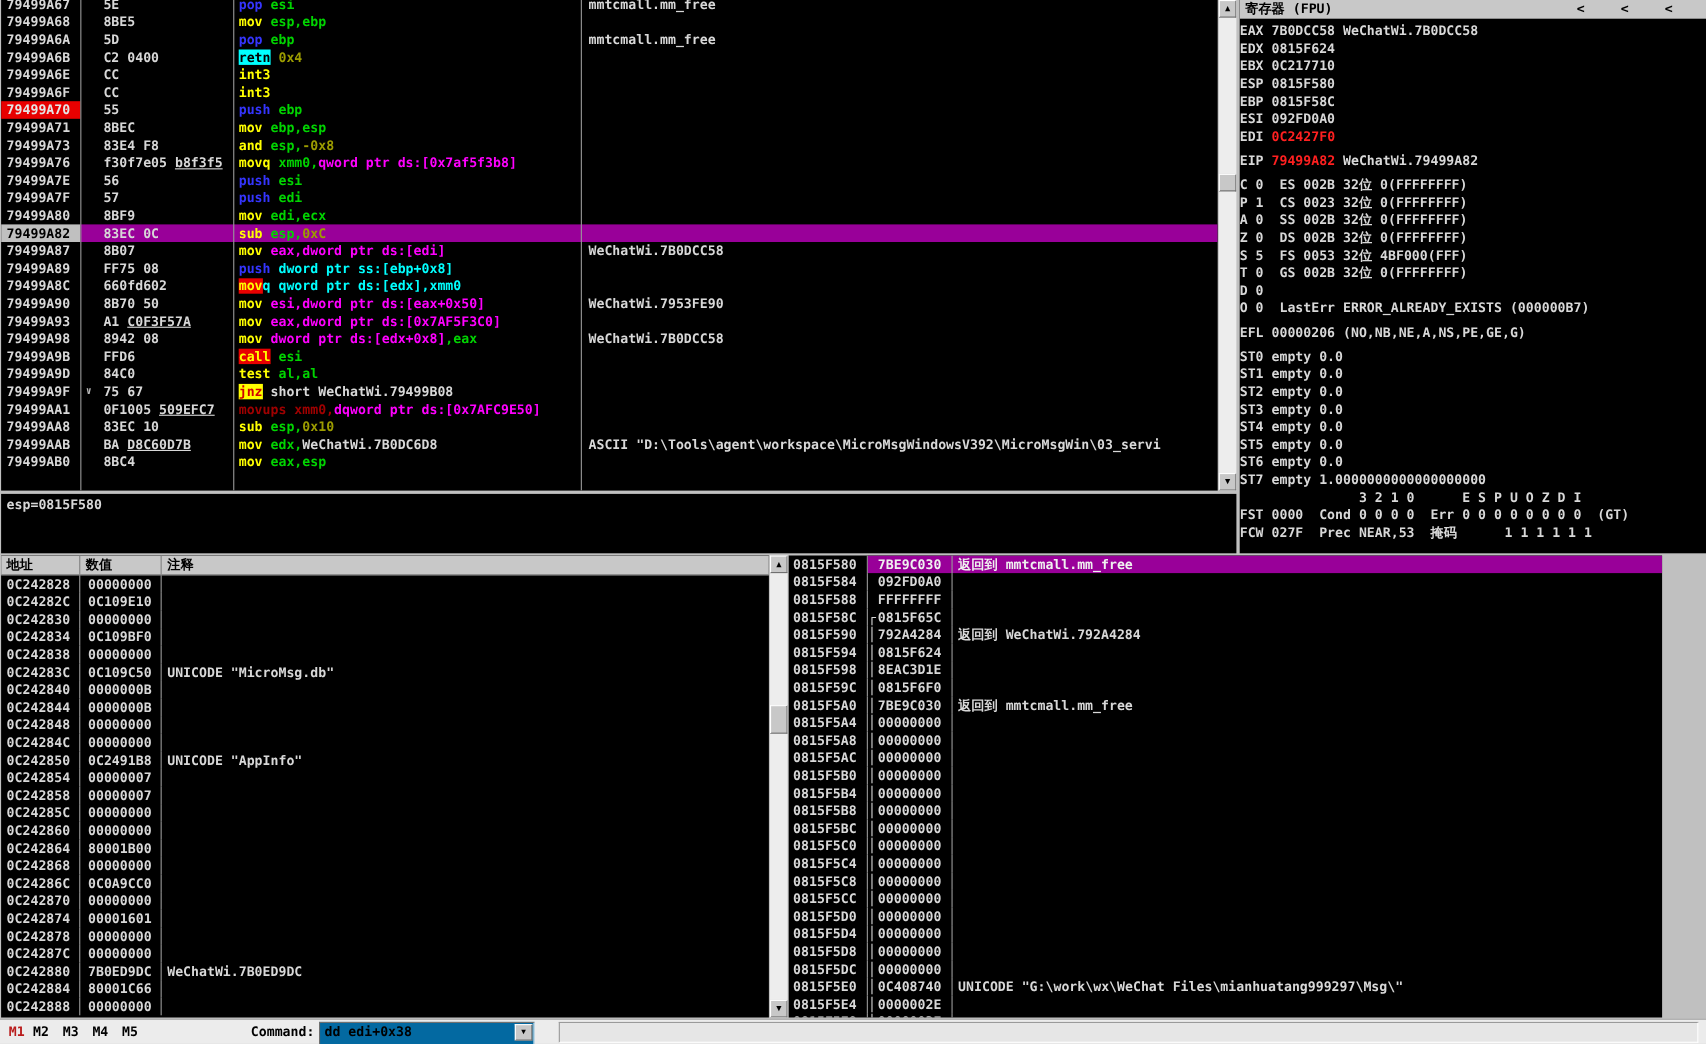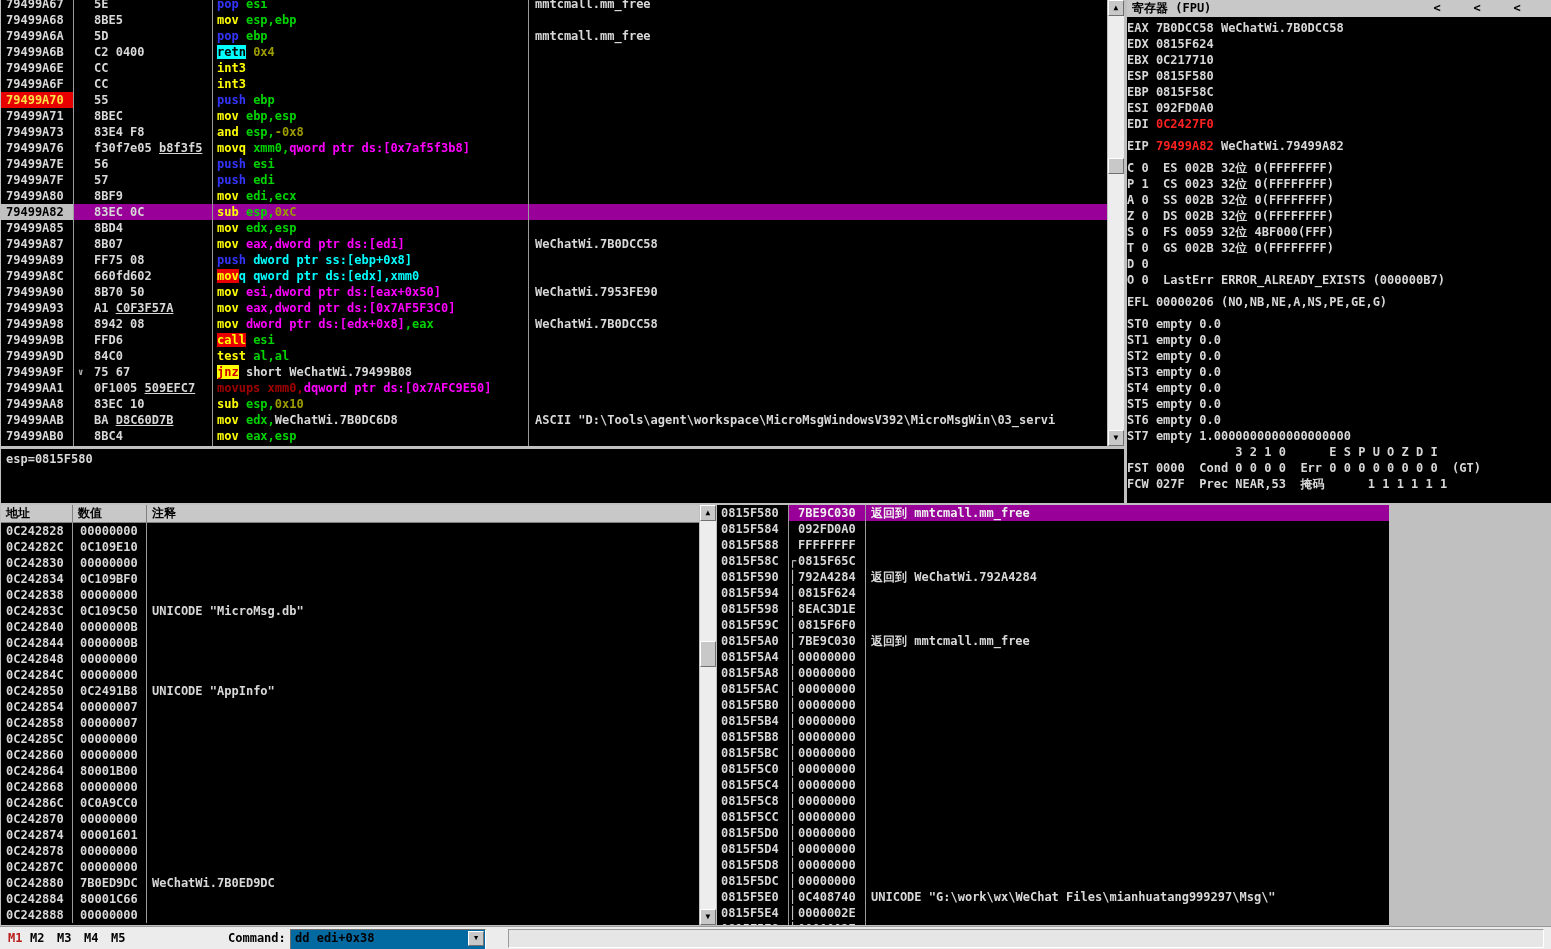--- a/index.html
+++ b/index.html
@@ -7,21 +7,21 @@
   #app{position:relative;width:1551px;height:949px;background:#c0c0c0;overflow:hidden;
        font-family:"DejaVu Sans Mono",monospace;font-weight:bold;font-size:12px;line-height:16px;cursor:default}
   .pane{position:absolute;background:#000;overflow:hidden}
 
   
   #disasm{left:1px;top:0;width:1106px;height:446px}
   #disasm-rows{margin-top:-4px}
   .vdiv{position:absolute;top:0;bottom:0;width:1px;background:#9a9a9a;z-index:5}
   .drow{position:relative;height:16px;display:flex;white-space:pre}
   .drow .addr{width:72px;padding-left:5px;color:#d8d8d8;flex:none}
-  .drow .addr.addr-red{background:#e80000;color:#fde047}
+  .drow .addr.addr-red{background:#e80000;color:#e5e5e5}
   .drow.sel .addr{background:#c0c0c0;color:#000}
   .drow .rest{flex:1;display:flex}
   .drow.sel .rest{background:#990099}
   .hexc{width:139px;padding-left:21px;flex:none;overflow:hidden;position:relative;color:#d8d8d8}
   .insc{width:316px;padding-left:5px;flex:none;overflow:hidden}
   .cmc{flex:1;padding-left:7px;color:#d8d8d8;overflow:hidden}
   .u{text-decoration:underline}
   .jm{position:absolute;left:5px;top:2px;font-size:9px;line-height:12px;color:#b8b8b8}
   .k-t{color:#d8d8d8}.k-y{color:#ffff00}.k-b{color:#3535ff}.k-g{color:#00d400}
   .k-o{color:#9c9c00}.k-m{color:#ff00ff}.k-c{color:#00ffff}.k-dr{color:#a00000}
@@ -54,21 +54,21 @@
   #dump{left:1px;top:505px;width:698px;height:420px}
   #dump-head{height:18px;background:#c8c8c8;display:flex;color:#000;border-bottom:1px solid #808080}
   .dh{padding-left:5px;border-right:1px solid #808080;line-height:17px}
   .dh1{width:72px;flex:none}.dh2{width:74px;flex:none}.dh3{flex:1;border-right:none}
   .mrow{height:16px;display:flex;white-space:pre;color:#d8d8d8}
   .ma{width:72px;padding-left:5px;flex:none;border-right:1px solid #9a9a9a}
   .mv{width:74px;padding-left:7px;flex:none;border-right:1px solid #9a9a9a}
   .mc{flex:1;padding-left:5px;overflow:hidden}
 
   
-  #stack{left:717px;top:505px;width:672px;height:420px}
+  #stack{left:717px;top:505px;width:794px;height:420px}
   .srow{height:16px;display:flex;white-space:pre;color:#d8d8d8}
   .sa{width:72px;padding-left:4px;flex:none;border-right:1px solid #9a9a9a}
   .srest{flex:1;display:flex}
   .srow.hl .srest{background:#990099;color:#f0f0f0}
   .sbr{width:9px;flex:none;overflow:hidden;color:#d8d8d8}
   .sv{width:68px;flex:none;border-right:1px solid #9a9a9a;overflow:hidden}
   .sc{flex:1;padding-left:5px;overflow:hidden}
 
   
   #status{position:absolute;left:0;top:926px;width:1551px;height:23px;background:#ececec;border-top:1px solid #9a9a9a}
@@ -98,21 +98,20 @@
         <div class="drow"><span class="addr">79499A6E</span><span class="rest"><span class="hexc"><span>CC</span></span><span class="insc"><span class="k-y">int3</span></span><span class="cmc"></span></span></div>
         <div class="drow"><span class="addr">79499A6F</span><span class="rest"><span class="hexc"><span>CC</span></span><span class="insc"><span class="k-y">int3</span></span><span class="cmc"></span></span></div>
         <div class="drow"><span class="addr addr-red">79499A70</span><span class="rest"><span class="hexc"><span>55</span></span><span class="insc"><span class="k-b">push </span><span class="k-g">ebp</span></span><span class="cmc"></span></span></div>
         <div class="drow"><span class="addr">79499A71</span><span class="rest"><span class="hexc"><span>8BEC</span></span><span class="insc"><span class="k-y">mov </span><span class="k-g">ebp,esp</span></span><span class="cmc"></span></span></div>
         <div class="drow"><span class="addr">79499A73</span><span class="rest"><span class="hexc"><span>83E4 F8</span></span><span class="insc"><span class="k-y">and </span><span class="k-g">esp,</span><span class="k-o">-0x8</span></span><span class="cmc"></span></span></div>
         <div class="drow"><span class="addr">79499A76</span><span class="rest"><span class="hexc"><span>f30f7e05 </span><span class="u">b8f3f5</span></span><span class="insc"><span class="k-y">movq </span><span class="k-g">xmm0,</span><span class="k-m">qword ptr ds:[0x7af5f3b8]</span></span><span class="cmc"></span></span></div>
         <div class="drow"><span class="addr">79499A7E</span><span class="rest"><span class="hexc"><span>56</span></span><span class="insc"><span class="k-b">push </span><span class="k-g">esi</span></span><span class="cmc"></span></span></div>
         <div class="drow"><span class="addr">79499A7F</span><span class="rest"><span class="hexc"><span>57</span></span><span class="insc"><span class="k-b">push </span><span class="k-g">edi</span></span><span class="cmc"></span></span></div>
         <div class="drow"><span class="addr">79499A80</span><span class="rest"><span class="hexc"><span>8BF9</span></span><span class="insc"><span class="k-y">mov </span><span class="k-g">edi,ecx</span></span><span class="cmc"></span></span></div>
         <div class="drow sel"><span class="addr">79499A82</span><span class="rest"><span class="hexc"><span>83EC 0C</span></span><span class="insc"><span class="k-y">sub </span><span class="k-g">esp,</span><span class="k-o">0xC</span></span><span class="cmc"></span></span></div>
-        <div class="drow"><span class="addr">79499A85</span><span class="rest"><span class="hexc"><span>8BD4</span></span><span class="insc"><span class="k-y">mov </span><span class="k-g">edx,esp</span></span><span class="cmc"></span></span></div>
         <div class="drow"><span class="addr">79499A87</span><span class="rest"><span class="hexc"><span>8B07</span></span><span class="insc"><span class="k-y">mov </span><span class="k-m">eax,dword ptr ds:[edi]</span></span><span class="cmc">WeChatWi.7B0DCC58</span></span></div>
         <div class="drow"><span class="addr">79499A89</span><span class="rest"><span class="hexc"><span>FF75 08</span></span><span class="insc"><span class="k-b">push </span><span class="k-c">dword ptr ss:[ebp+0x8]</span></span><span class="cmc"></span></span></div>
         <div class="drow"><span class="addr">79499A8C</span><span class="rest"><span class="hexc"><span>660fd602</span></span><span class="insc"><span class="k-cr">mov</span><span class="k-c">q qword ptr ds:[edx],xmm0</span></span><span class="cmc"></span></span></div>
         <div class="drow"><span class="addr">79499A90</span><span class="rest"><span class="hexc"><span>8B70 50</span></span><span class="insc"><span class="k-y">mov </span><span class="k-m">esi,dword ptr ds:[eax+0x50]</span></span><span class="cmc">WeChatWi.7953FE90</span></span></div>
         <div class="drow"><span class="addr">79499A93</span><span class="rest"><span class="hexc"><span>A1 </span><span class="u">C0F3F57A</span></span><span class="insc"><span class="k-y">mov </span><span class="k-m">eax,dword ptr ds:[0x7AF5F3C0]</span></span><span class="cmc"></span></span></div>
         <div class="drow"><span class="addr">79499A98</span><span class="rest"><span class="hexc"><span>8942 08</span></span><span class="insc"><span class="k-y">mov </span><span class="k-m">dword ptr ds:[edx+0x8]</span><span class="k-g">,eax</span></span><span class="cmc">WeChatWi.7B0DCC58</span></span></div>
         <div class="drow"><span class="addr">79499A9B</span><span class="rest"><span class="hexc"><span>FFD6</span></span><span class="insc"><span class="k-cr">call</span><span class="k-g"> esi</span></span><span class="cmc"></span></span></div>
         <div class="drow"><span class="addr">79499A9D</span><span class="rest"><span class="hexc"><span>84C0</span></span><span class="insc"><span class="k-y">test </span><span class="k-g">al,al</span></span><span class="cmc"></span></span></div>
         <div class="drow"><span class="addr">79499A9F</span><span class="rest"><span class="hexc"><span class="jm">∨</span><span>75 67</span></span><span class="insc"><span class="k-jy">jnz</span><span class="k-t"> short WeChatWi.79499B08</span></span><span class="cmc"></span></span></div>
         <div class="drow"><span class="addr">79499AA1</span><span class="rest"><span class="hexc"><span>0F1005 </span><span class="u">509EFC7</span></span><span class="insc"><span class="k-dr">movups xmm0,</span><span class="k-m">dqword ptr ds:[0x7AFC9E50]</span></span><span class="cmc"></span></span></div>
@@ -142,21 +141,21 @@
         <div class="rline"><span class="k-t">EBX 0C217710</span></div>
         <div class="rline"><span class="k-t">ESP 0815F580</span></div>
         <div class="rline"><span class="k-t">EBP 0815F58C</span></div>
         <div class="rline"><span class="k-t">ESI 092FD0A0</span></div>
         <div class="rline"><span class="k-t">EDI </span><span class="k-r">0C2427F0</span></div>
         <div class="rline gap"><span class="k-t">EIP </span><span class="k-r">79499A82</span><span class="k-t"> WeChatWi.79499A82</span></div>
         <div class="rline gap"><span class="k-t">C 0  ES 002B 32位 0(FFFFFFFF)</span></div>
         <div class="rline"><span class="k-t">P 1  CS 0023 32位 0(FFFFFFFF)</span></div>
         <div class="rline"><span class="k-t">A 0  SS 002B 32位 0(FFFFFFFF)</span></div>
         <div class="rline"><span class="k-t">Z 0  DS 002B 32位 0(FFFFFFFF)</span></div>
-        <div class="rline"><span class="k-t">S 0  FS 0059 32位 4BF000(FFF)</span></div>
+        <div class="rline"><span class="k-t">S 5  FS 0053 32位 4BF000(FFF)</span></div>
         <div class="rline"><span class="k-t">T 0  GS 002B 32位 0(FFFFFFFF)</span></div>
         <div class="rline"><span class="k-t">D 0</span></div>
         <div class="rline"><span class="k-t">O 0  LastErr ERROR_ALREADY_EXISTS (000000B7)</span></div>
         <div class="rline gap"><span class="k-t">EFL 00000206 (NO,NB,NE,A,NS,PE,GE,G)</span></div>
         <div class="rline gap"><span class="k-t">ST0 empty 0.0</span></div>
         <div class="rline"><span class="k-t">ST1 empty 0.0</span></div>
         <div class="rline"><span class="k-t">ST2 empty 0.0</span></div>
         <div class="rline"><span class="k-t">ST3 empty 0.0</span></div>
         <div class="rline"><span class="k-t">ST4 empty 0.0</span></div>
         <div class="rline"><span class="k-t">ST5 empty 0.0</span></div>

